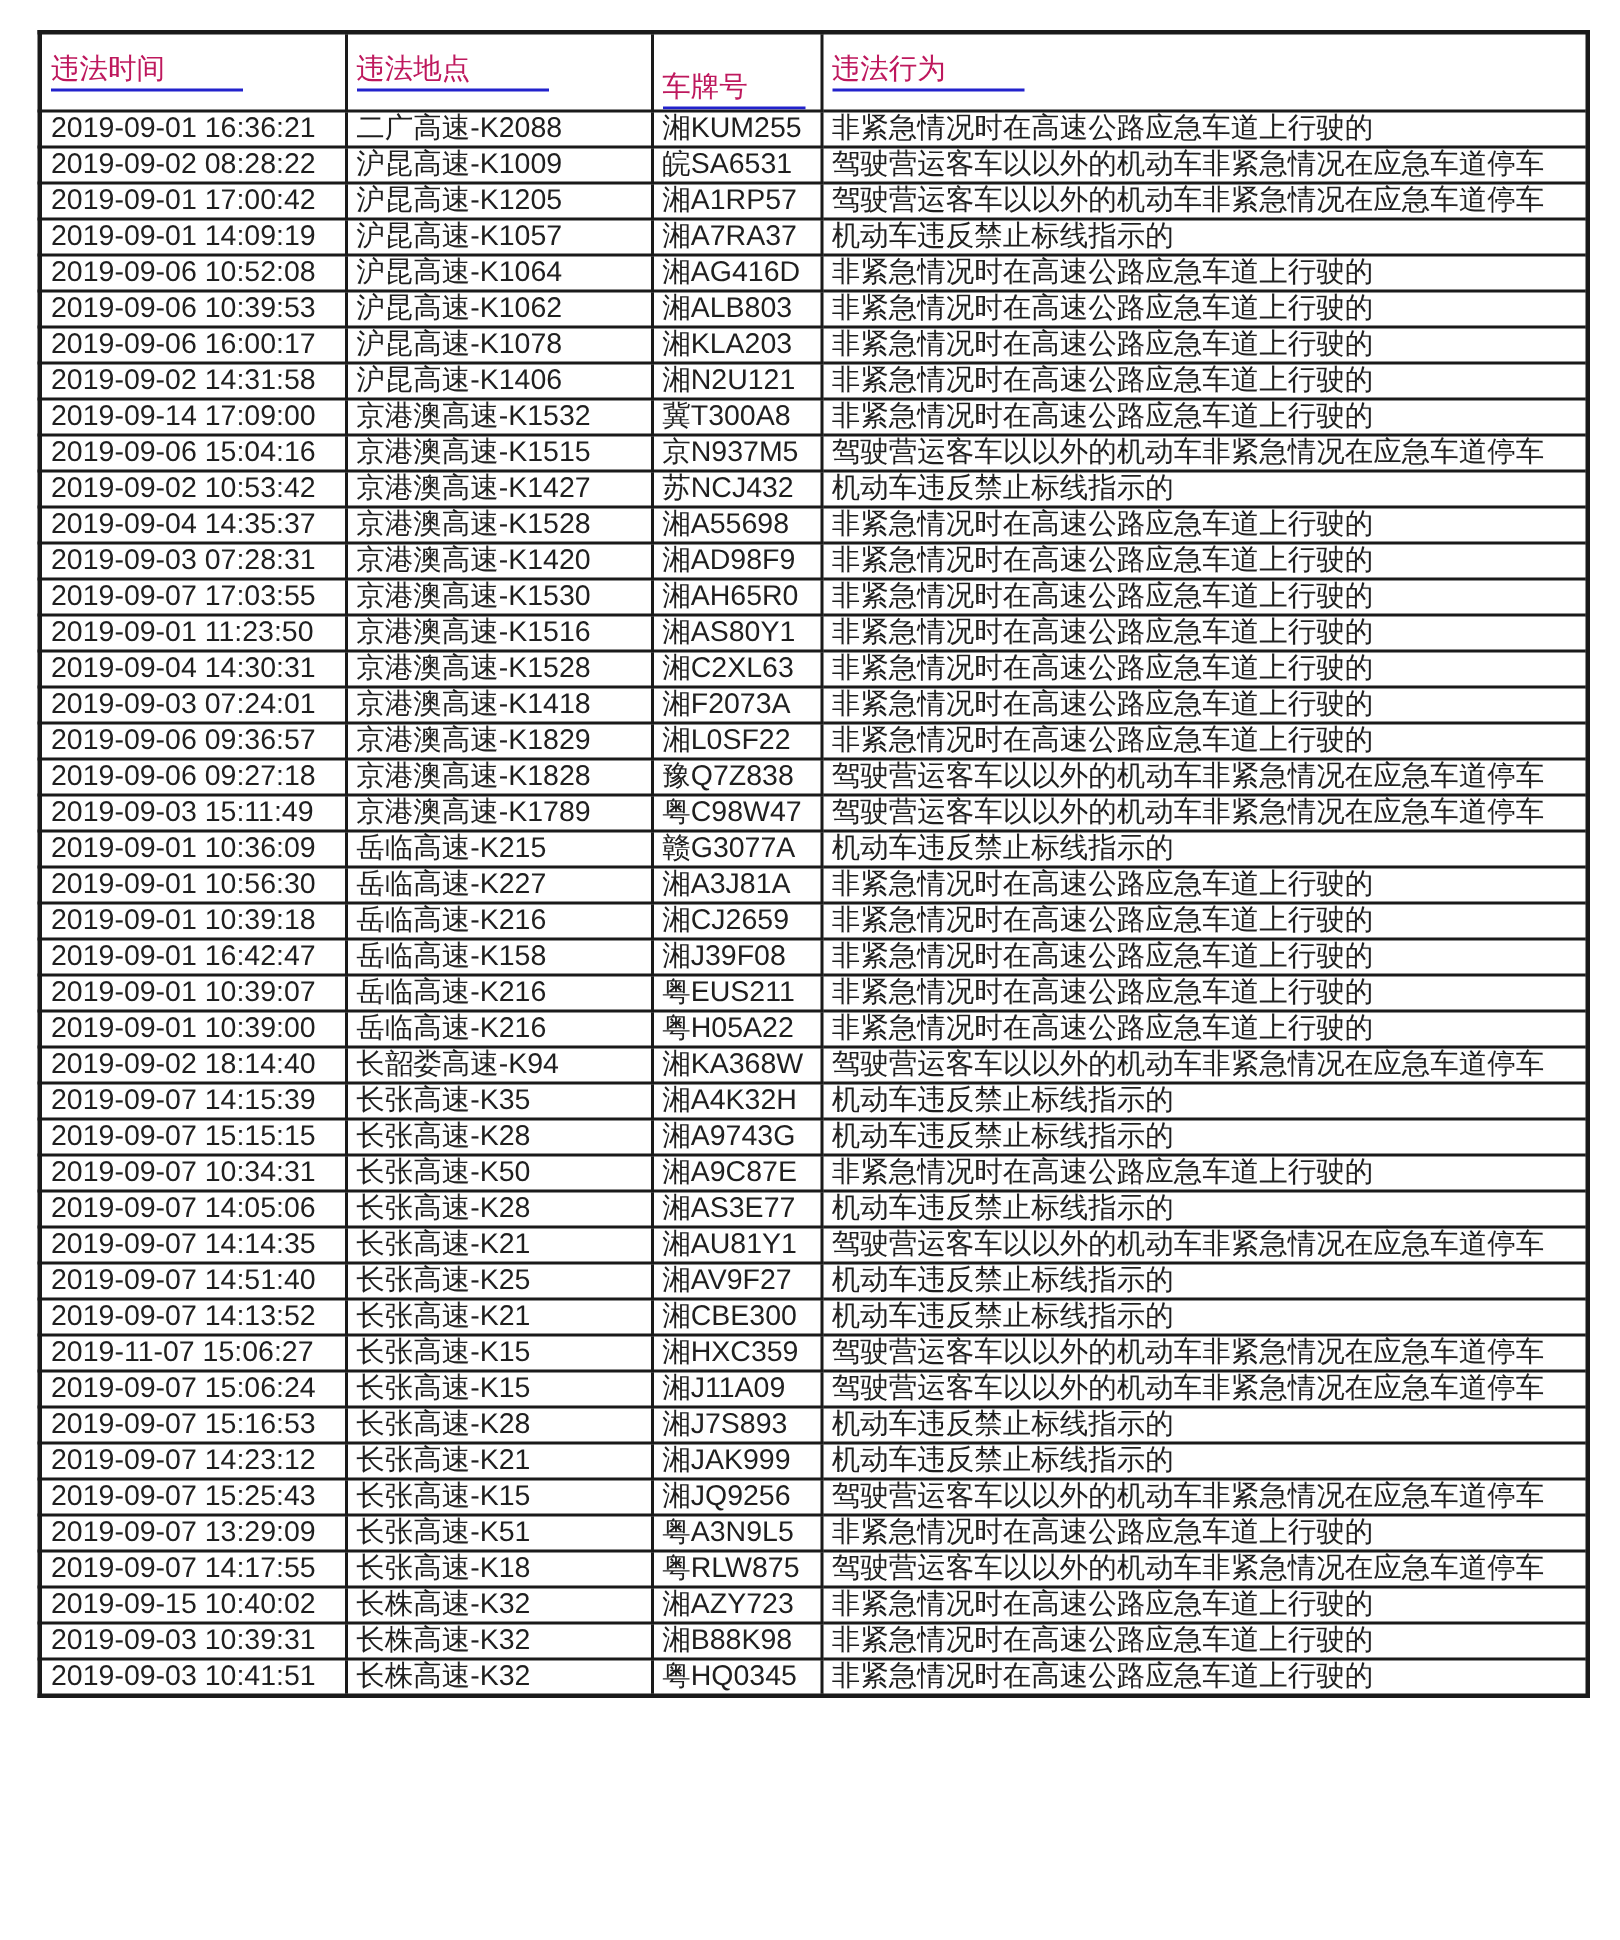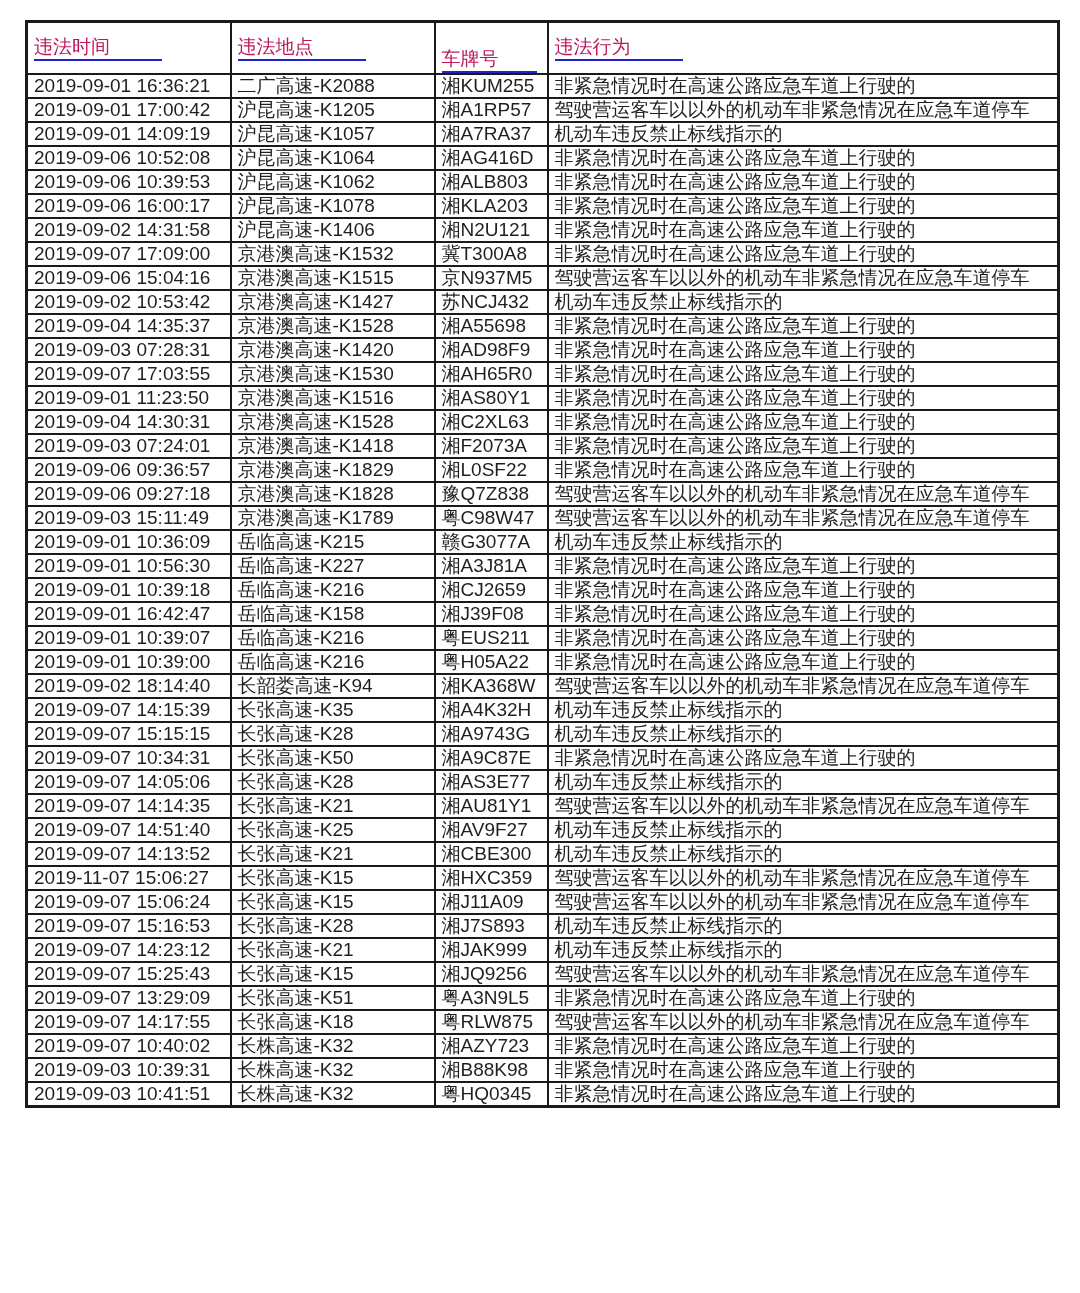--- a/index.html
+++ b/index.html
@@ -85,20 +85,26 @@
       </tr>
     </thead>
     <tbody>
         <tr>
           <td>2019-09-01 16:36:21</td>
           <td>二广高速-K2088</td>
           <td>湘KUM255</td>
           <td>非紧急情况时在高速公路应急车道上行驶的</td>
         </tr>
         <tr>
+          <td>2019-09-02 08:28:22</td>
+          <td>沪昆高速-K1009</td>
+          <td>皖SA6531</td>
+          <td>驾驶营运客车以以外的机动车非紧急情况在应急车道停车</td>
+        </tr>
+        <tr>
           <td>2019-09-01 17:00:42</td>
           <td>沪昆高速-K1205</td>
           <td>湘A1RP57</td>
           <td>驾驶营运客车以以外的机动车非紧急情况在应急车道停车</td>
         </tr>
         <tr>
           <td>2019-09-01 14:09:19</td>
           <td>沪昆高速-K1057</td>
           <td>湘A7RA37</td>
           <td>机动车违反禁止标线指示的</td>
@@ -121,21 +127,21 @@
           <td>湘KLA203</td>
           <td>非紧急情况时在高速公路应急车道上行驶的</td>
         </tr>
         <tr>
           <td>2019-09-02 14:31:58</td>
           <td>沪昆高速-K1406</td>
           <td>湘N2U121</td>
           <td>非紧急情况时在高速公路应急车道上行驶的</td>
         </tr>
         <tr>
-          <td>2019-09-07 17:09:00</td>
+          <td>2019-09-14 17:09:00</td>
           <td>京港澳高速-K1532</td>
           <td>冀T300A8</td>
           <td>非紧急情况时在高速公路应急车道上行驶的</td>
         </tr>
         <tr>
           <td>2019-09-06 15:04:16</td>
           <td>京港澳高速-K1515</td>
           <td>京N937M5</td>
           <td>驾驶营运客车以以外的机动车非紧急情况在应急车道停车</td>
         </tr>
@@ -319,21 +325,21 @@
           <td>粤A3N9L5</td>
           <td>非紧急情况时在高速公路应急车道上行驶的</td>
         </tr>
         <tr>
           <td>2019-09-07 14:17:55</td>
           <td>长张高速-K18</td>
           <td>粤RLW875</td>
           <td>驾驶营运客车以以外的机动车非紧急情况在应急车道停车</td>
         </tr>
         <tr>
-          <td>2019-09-07 10:40:02</td>
+          <td>2019-09-15 10:40:02</td>
           <td>长株高速-K32</td>
           <td>湘AZY723</td>
           <td>非紧急情况时在高速公路应急车道上行驶的</td>
         </tr>
         <tr>
           <td>2019-09-03 10:39:31</td>
           <td>长株高速-K32</td>
           <td>湘B88K98</td>
           <td>非紧急情况时在高速公路应急车道上行驶的</td>
         </tr>

